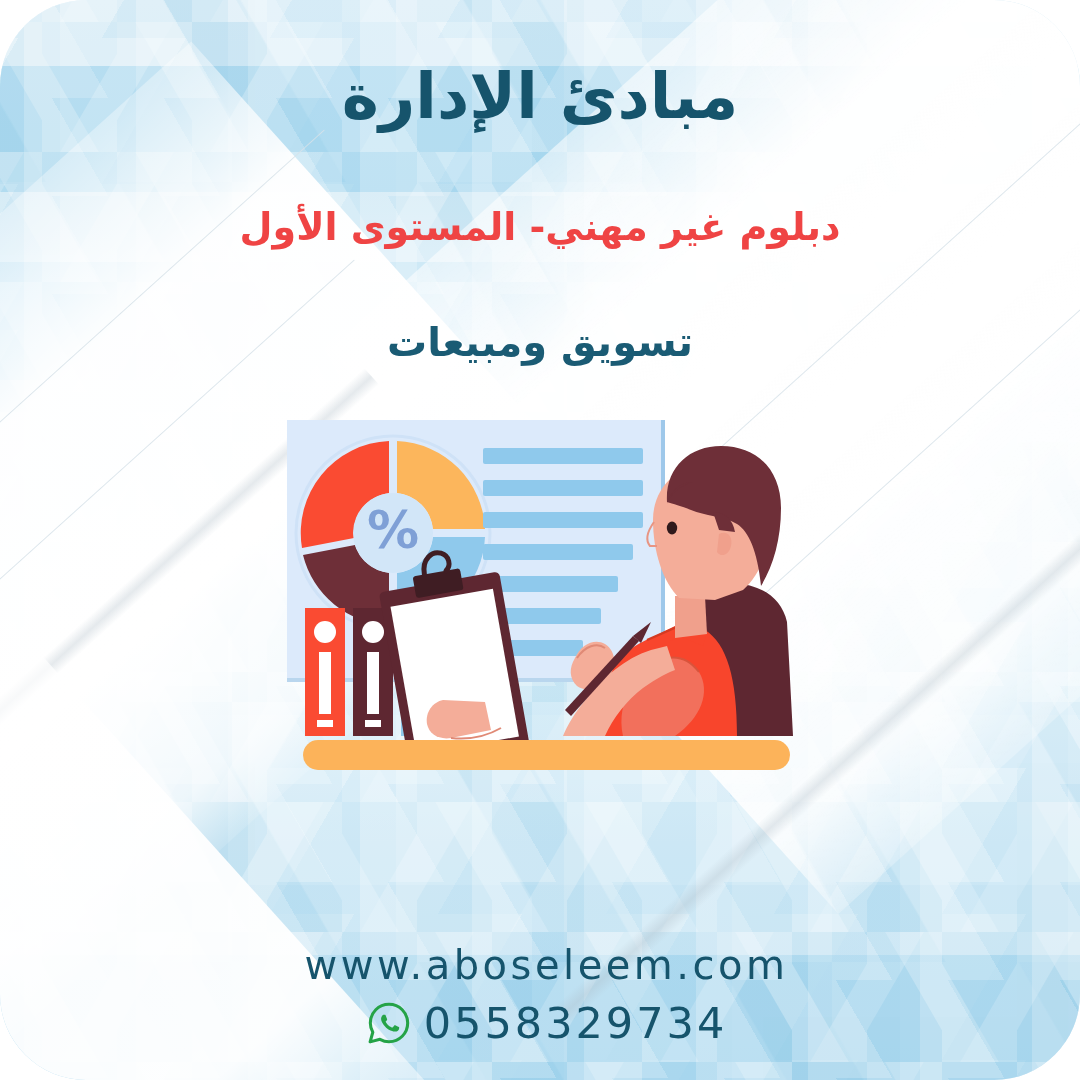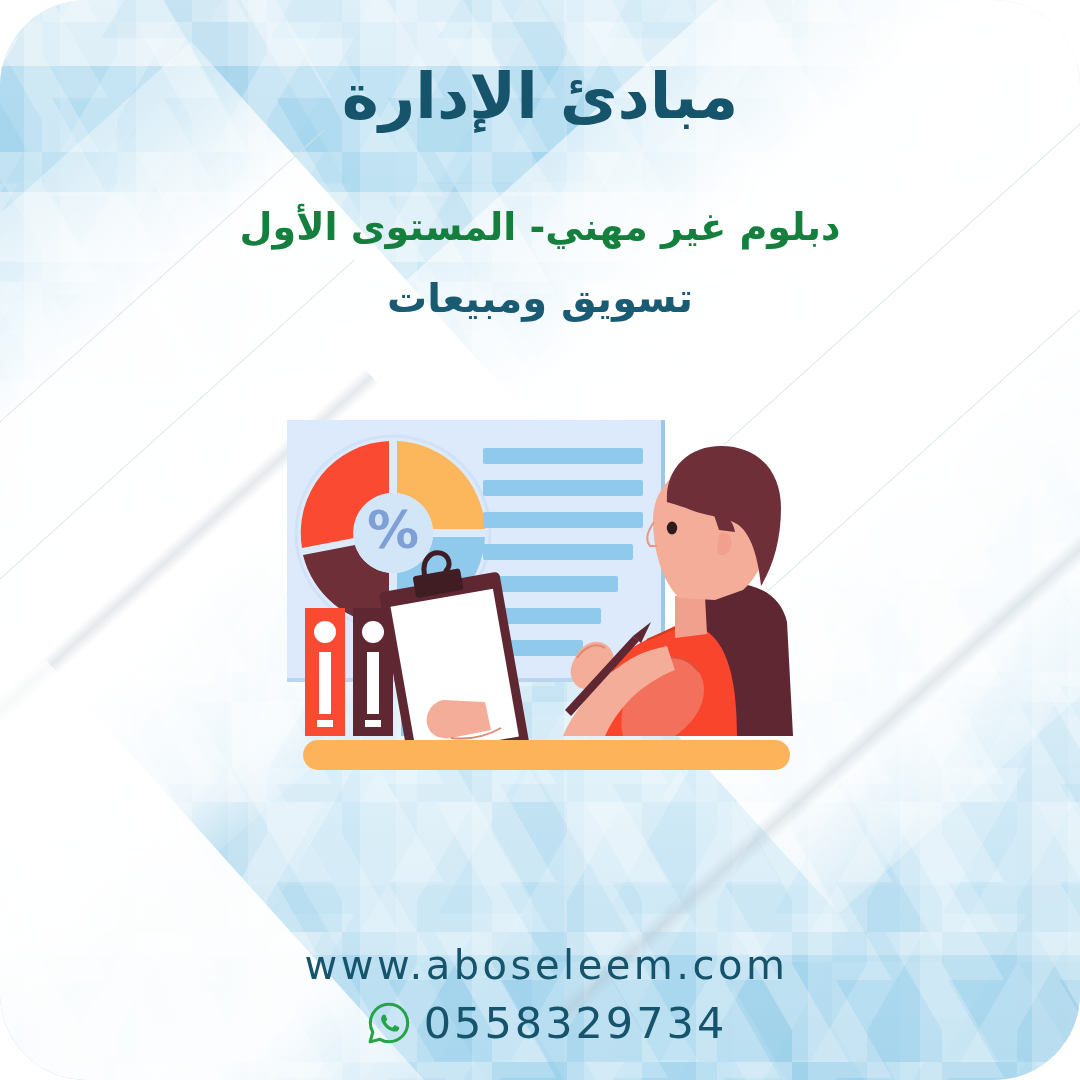--- a/index.html
+++ b/index.html
@@ -77,35 +77,36 @@
   .sw-shadow {
     position:absolute;
     background:linear-gradient(180deg,rgba(168,183,194,.0),rgba(168,183,194,.30),rgba(168,183,194,.0));
   }
 
   
   .head-zone {
     position:absolute; left:0; right:0; top:0; height:350px;
     display:flex; flex-direction:column; 
     text-align:center;
+    gap:44px;
   }
   .title {
     margin-top:62px;
     font-size:63px;
     font-weight:700;
     color:#16546c;
     letter-spacing:0px;
     line-height:1.12;
     direction:rtl;
   }
   .subtitle {
-    margin-top:69px;
+    margin-top:25px;
     font-size:38px;
     font-weight:600;
-    color:#15803d;
+    color:#ef4444;
     line-height:1.35;
     direction:rtl;
   }
   .subtitle2 {
     margin-top:22px;
     font-size:40px;
     font-weight:600;
     color:#1a5b74;
     direction:rtl;
   }

